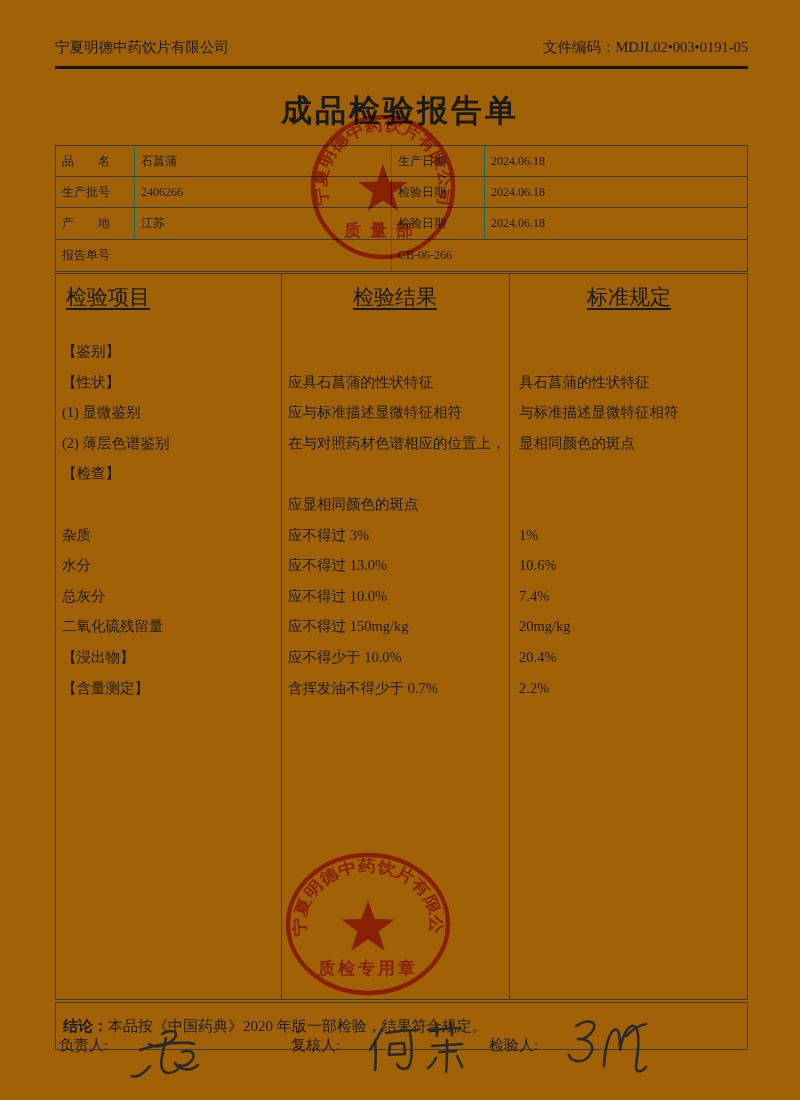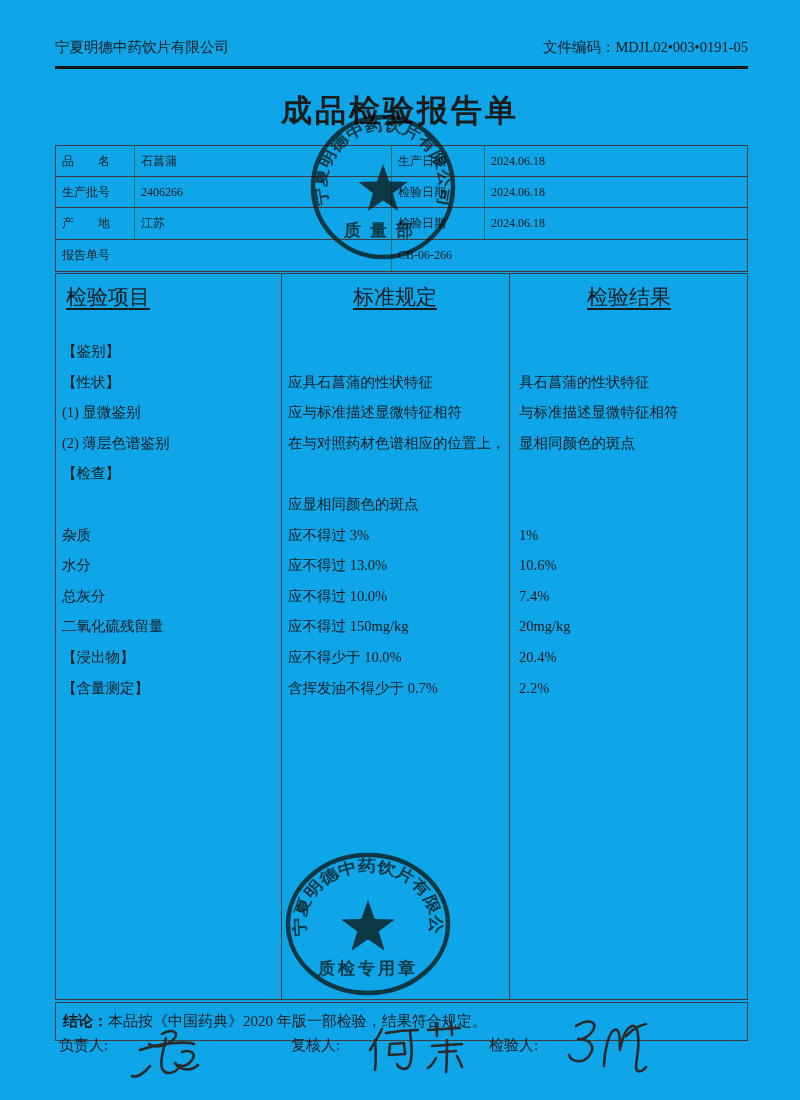--- a/index.html
+++ b/index.html
@@ -1,17 +1,17 @@
 <!DOCTYPE html>
 <html><head>
 <meta charset="utf-8">
 <style>
   html,body{margin:0;padding:0;background:#ffffff;}
   .sheet{
-    position:relative;width:800px;height:1100px;background:#0ea5e9;overflow:hidden;
+    position:relative;width:800px;height:1100px;background:#a16207;overflow:hidden;
     font-family:"Liberation Serif","DejaVu Serif",serif;color:#1b1b1b;
   }
   
   .top-header{position:absolute;left:55px;width:693px;top:38px;display:flex;justify-content:space-between;font-size:14.5px;}
   .rule{position:absolute;left:55px;width:693px;top:66px;height:3px;background:#151515;}
   
   .title{position:absolute;left:0;width:800px;top:90px;text-align:center;font-size:31px;font-weight:bold;letter-spacing:3px;}
   
   .info-table{position:absolute;left:55px;top:145px;width:693px;height:127px;border:1px solid #3c3c3c;box-sizing:border-box;font-size:12px;}
   .info-row{display:grid;grid-template-columns:78px 257px 93px 265px;height:31.2px;box-sizing:border-box;border-bottom:1px solid #3c3c3c;}
@@ -26,21 +26,21 @@
   .col-headers{display:grid;grid-template-columns:225px 228px 240px;height:46px;align-items:center;font-size:21px;}
   .col-headers .h{text-align:center;}
   .col-headers .h.first{text-align:left;padding-left:10px;}
   .col-headers .h span{text-decoration:underline;text-underline-offset:4px;}
   .tbody{padding-top:16px;}
   .body-row{display:grid;grid-template-columns:225px 228px 240px;height:30.6px;line-height:30.6px;}
   .body-row .c1{padding-left:6px;white-space:nowrap;}
   .body-row .c2{padding-left:7px;white-space:nowrap;}
   .body-row .c3{padding-left:10px;white-space:nowrap;}
   
-  .conclusion{position:absolute;left:55px;top:1002px;width:693px;height:39px;border:1px solid #3c3c3c;box-sizing:border-box;display:flex;align-items:center;padding-left:7px;font-size:15px;white-space:nowrap;}
+  .conclusion{position:absolute;left:55px;top:1002px;width:693px;height:48px;border:1px solid #3c3c3c;box-sizing:border-box;display:flex;align-items:center;padding-left:7px;font-size:15px;white-space:nowrap;}
   .conclusion .lab{font-weight:bold;}
   
   .sign-row{position:absolute;left:55px;top:1036px;width:693px;height:60px;font-size:15px;}
   .sig-label{position:absolute;top:0;white-space:nowrap;}
   .sig-label.s1{left:4px;} .sig-label.s2{left:236px;} .sig-label.s3{left:434px;text-align:center;}
   .sig-svg{position:absolute;}
   .sig-svg path{stroke:#2a2a2a;stroke-width:2.6;fill:none;stroke-linecap:round;stroke-linejoin:round;}
   
   .stamp{position:absolute;mix-blend-mode:multiply;opacity:.87;}
   .stamp svg text{font-family:"Liberation Serif",serif;font-weight:bold;}
@@ -87,22 +87,22 @@
       <div class="info-cell">报告单号</div>
       <div class="info-cell bl">CB-06-266</div>
     </div>
   </div>
 
   <div class="main-table">
     <div class="vline v1"></div>
     <div class="vline v2"></div>
     <div class="col-headers">
       <div class="h first"><span>检验项目</span></div>
+      <div class="h"><span>检验结果</span></div>
       <div class="h"><span>标准规定</span></div>
-      <div class="h"><span>检验结果</span></div>
     </div>
     <div class="tbody">
       <div class="body-row">
           <div class="c1">【鉴别】</div>
           <div class="c2"></div>
           <div class="c3"></div>
         </div>
       <div class="body-row">
           <div class="c1">【性状】</div>
           <div class="c2">应具石菖蒲的性状特征</div>

